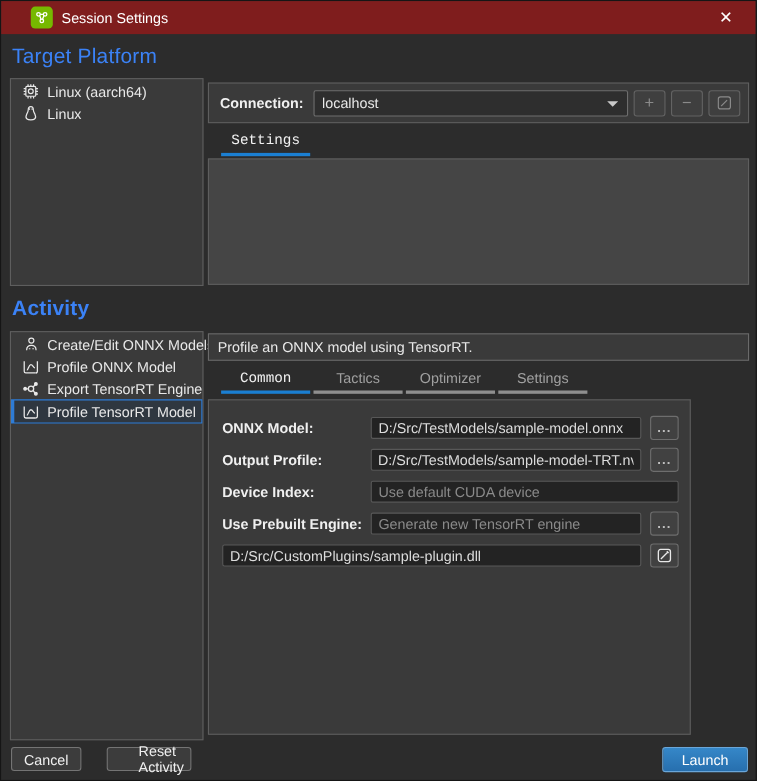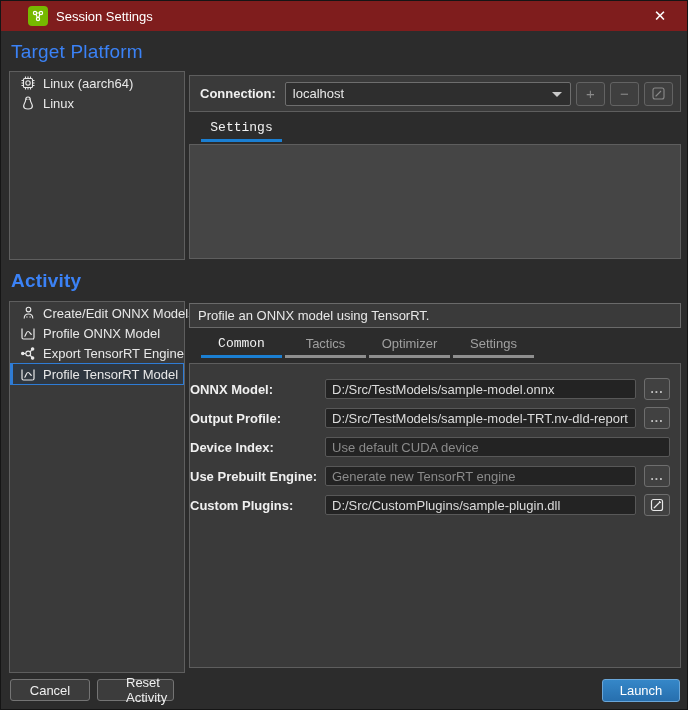--- a/index.html
+++ b/index.html
@@ -73,21 +73,21 @@
   .tab.bare::after { background:transparent; }
   .tab.bare.active::after { background:#1b7fd2; }
   #settings-tab-row { position:absolute; left:200px; top:117px; display:flex; }
   #activity-tab-row { position:absolute; left:200px; top:333px; display:flex; gap:3px; }
   
   #settings-empty { left:188px; top:143px; width:492px; height:115px; background:#454545; }
   #desc-box { left:188px; top:302px; width:492px; height:25px; display:flex; align-items:center; border-color:#6a6a6a; }
   #desc-box span { color:#e8e8e8; font-size:13px; margin-left:8px; }
   #platform-list { left:8px; top:70px; width:176px; height:189px; }
   #activity-list { left:8px; top:300px; width:176px; height:372px; }
-  #form-box { left:188px; top:362px; width:492px; height:305px; padding:15px 10px 0 0; }
+  #form-box { left:188px; top:362px; width:439px; height:305px; padding:15px 10px 0 12px; }
   
   .form-row { display:flex; align-items:center; height:20px; margin-bottom:9px; }
   .form-label { width:135px; flex:0 0 135px; color:#f0f0f0; font-weight:bold; font-size:13px; }
   .form-input {
     flex:1; height:20px; background:#232323; border:1px solid #585858; border-radius:2px;
     color:#dcdcdc; font-size:13px; padding:0 6px; font-family:"Liberation Sans", sans-serif;
     min-width:0;
   }
   .form-input::placeholder { color:#8a8a8a; opacity:1; }
   .mini-btn {
@@ -95,21 +95,21 @@
     background:#414141; border:1px solid #6e6e6e; color:#c0c0c0;
     display:flex; align-items:center; justify-content:center;
     font-size:12px; font-weight:bold; letter-spacing:1px; line-height:10px;
   }
   
   .btn {
     position:absolute; height:22px; border-radius:3px;
     background:#3c3c3c; border:1px solid #747474; color:#f0f0f0;
     font-size:13px; display:flex; align-items:center; justify-content:center;
   }
-  #cancel-btn { left:9px; top:678px; width:80px; }
+  #cancel-btn { left:9px; top:678px; width:64px; }
   #reset-btn  { left:96px; top:678px; width:77px;padding-left:28px; }
   #launch-btn {
     left:601px; top:678px; width:78px; height:23px;
     background:linear-gradient(#3587c8,#276fae); border:1px solid #6aa6d8; color:#fff;
   }
   svg { display:block; }
 </style>
 </head>
 <body>
 
@@ -278,21 +278,20 @@
 
     <div class="form-row">
       <span class="form-label">Use Prebuilt Engine:</span>
       <input class="form-input" placeholder="Generate new TensorRT engine" style="">
       <div class="mini-btn">
         <span>...</span>
       </div>
     </div>
 
     <div class="form-row">
-      <span class="form-label">Custom Plugins:</span>
       <input class="form-input" value="D:/Src/CustomPlugins/sample-plugin.dll" style="">
       <div class="mini-btn">
         <span>
           <svg width="14" height="14" viewBox="0 0 14 14">
             <g stroke="#e8e8e8" stroke-width="1.2" fill="none">
               <rect x="1.5" y="1.5" width="11" height="11" rx="2"></rect>
               <path d="M4.5 9.5 L10 4 M4.5 9.5 L3.8 10.2 M9.2 3.2 L10.8 4.8"></path>
             </g>
           </svg>
         </span>

